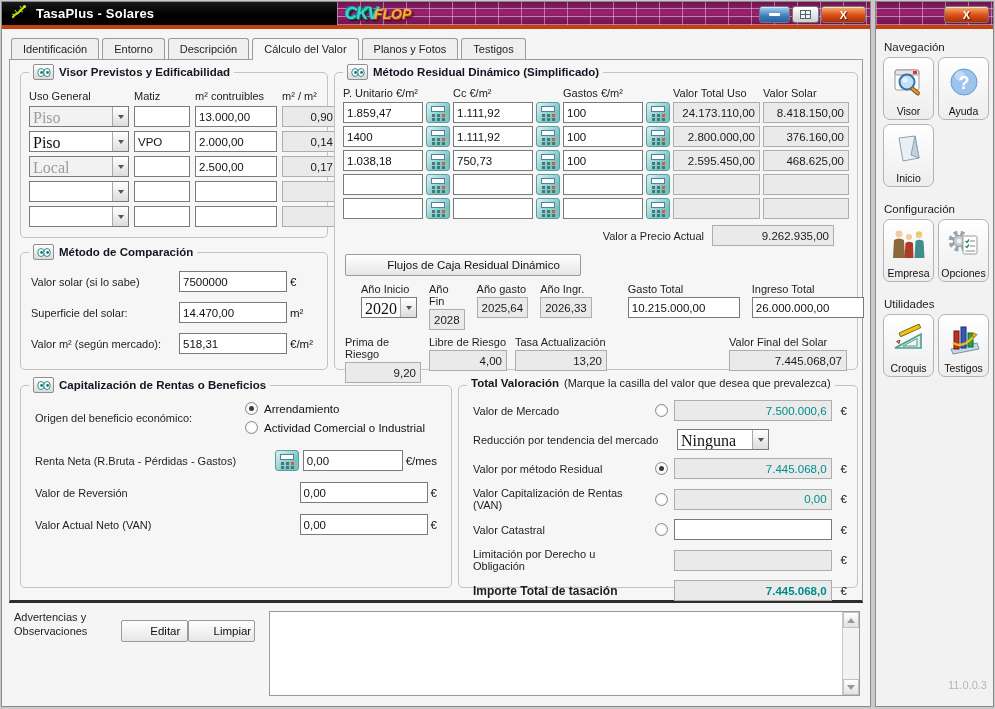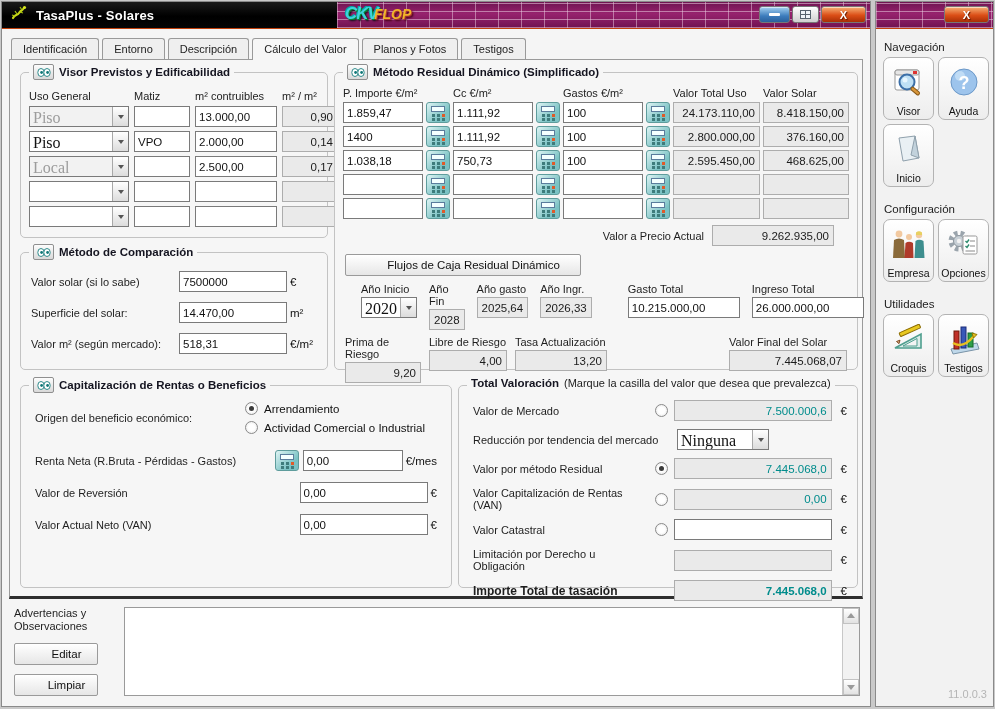--- a/index.html
+++ b/index.html
@@ -6,21 +6,21 @@
   html,body { width:995px; height:709px; }
   body { background:#C9C9C9; font-family:"Liberation Sans","DejaVu Sans",sans-serif; position:relative; overflow:hidden; }
 
   
   .win-main { position:absolute; left:1px; top:1px; width:870px; height:706px;
     border:1px solid #8A8A8A; background:#F5F5F5; display:flex; flex-direction:column; }
   .win-side { position:absolute; left:875px; top:1px; width:119px; height:706px;
     border:1px solid #8A8A8A; background:#F2F2F2; display:flex; flex-direction:column; }
 
   
-  .titlebar { height:27px; display:flex; align-items:stretch; flex:0 0 auto; border-bottom:1px solid #c2410c; }
+  .titlebar { height:27px; display:flex; align-items:stretch; flex:0 0 auto; border-bottom:4px solid #c2410c; }
   .tb-black { flex:0 0 335px; background:linear-gradient(#1A1A1A,#000 55%,#050505); display:flex; align-items:center; gap:8px; padding-left:8px; }
   .tb-title { color:#FFF; font-weight:bold; font-size:13px; letter-spacing:.2px; text-shadow:1px 1px 1px #000; }
   .brick { flex:1; position:relative; overflow:hidden;
     background-color:#8E1E66;
     background-image:
       repeating-linear-gradient(90deg, rgba(235,205,225,.5) 0 1px, rgba(0,0,0,0) 1px 23px),
       repeating-linear-gradient(0deg, rgba(235,205,225,.55) 0 1px, rgba(0,0,0,0) 1px 8px),
       linear-gradient(#6E1450,#97226E 45%,#701250); }
   .graffiti { position:absolute; left:8px; top:2px; font-weight:bold; font-style:italic; font-size:17px; white-space:nowrap; }
   .graf-a { color:#3FD2DC; text-shadow:1px 1px 0 #083, -1px -1px 0 #0AA, 2px 2px 2px #011; letter-spacing:-1px; }
@@ -114,40 +114,40 @@
   .res-risk { display:flex; margin:6px 10px 0; gap:8px; }
 
   
   .tot-row { display:flex; align-items:center; margin:8px 10px 0 14px; gap:6px; }
   .tot-row .lbl { flex:1; }
   .tot-field { width:158px; }
   .tot-spacer { width:13px; flex:0 0 13px; }
 
   
   .bottom { flex:0 0 103px; display:flex; padding:8px 10px 10px 12px; gap:14px; }
-  .adv-col { flex:0 0 96px; display:flex; flex-direction:column; }
+  .adv-col { flex:0 0 96px; display:flex; flex-direction:row; }
   .adv-col .lbl { line-height:1.25; }
   .adv-col .pillbtn { width:84px; margin-top:9px; }
   .obs-box { flex:1; border:1px solid #9A9A9A; background:#FFF; display:flex; }
   .obs-box textarea { flex:1; border:none; resize:none; outline:none; font-family:inherit; font-size:11px; padding:3px; }
   .sbar { flex:0 0 17px; border-left:1px solid #C8C8C8; background:#F2F2F2; display:flex; flex-direction:column; justify-content:space-between; }
   .sarrow { height:16px; background:linear-gradient(#FFF,#E2E2E2); border:1px solid #C2C2C2; display:flex; align-items:center; justify-content:center; }
   .tri-up { width:0;height:0;border-left:4px solid transparent;border-right:4px solid transparent;border-bottom:5px solid #9A9A9A; }
   .tri-dn { width:0;height:0;border-left:4px solid transparent;border-right:4px solid transparent;border-top:5px solid #9A9A9A; }
 
   
   .side-body { flex:1; padding:6px 7px; position:relative; }
   .side-sec { font-size:11.5px; color:#222; margin:6px 0 4px 1px; }
   .side-grid { display:grid; grid-template-columns:51px 51px; gap:4px; }
   .sbtn { height:63px; border:1px solid #B3B3B3; border-radius:7px; background:linear-gradient(#FFF,#EDEDED);
     display:flex; flex-direction:column; align-items:center; justify-content:flex-end; padding-bottom:2px; cursor:default;
     box-shadow:inset 0 1px #FFF; }
   .sbtn .ico { flex:1; display:flex; align-items:center; justify-content:center; }
   .sbtn .cap { font-size:10.5px; color:#111; }
-  .version { position:absolute; right:6px; bottom:6px; font-size:11px; color:#B5B5B5; }
+  .version { position:absolute; right:6px; bottom:15px; font-size:11px; color:#B5B5B5; }
 </style>
 </head>
 <body>
 
 <div class="win-main">
 
   <div class="titlebar">
     <div class="tb-black">
       <span>
         <svg width="18" height="16" viewBox="0 0 18 16">
@@ -335,21 +335,21 @@
           <svg width="14" height="9" viewBox="0 0 14 9">
               <ellipse cx="4" cy="4.5" rx="3.2" ry="4" fill="#FFF" stroke="#2E8B8B"></ellipse>
               <ellipse cx="10" cy="4.5" rx="3.2" ry="4" fill="#FFF" stroke="#2E8B8B"></ellipse>
               <circle cx="4.6" cy="4.5" r="1.4" fill="#177"></circle>
               <circle cx="10.6" cy="4.5" r="1.4" fill="#177"></circle>
             </svg>
         </span>
         <span class="t">Método Residual Dinámico (Simplificado)</span>
       </div>
       <div class="res-grid">
-        <div class="hdr">P. Importe  €/m²</div>
+        <div class="hdr">P. Unitario  €/m²</div>
         <div class="hdr">Cc  €/m²</div>
         <div class="hdr">Gastos  €/m²</div>
         <div class="hdr single">Valor Total Uso</div>
         <div class="hdr single">Valor Solar</div>
 
         <input class="tb-input" value="1.859,47" style="">
           <span class="calc"></span>
         <input class="tb-input" value="1.111,92" style="">
           <span class="calc"></span>
         <input class="tb-input" value="100" style="">

